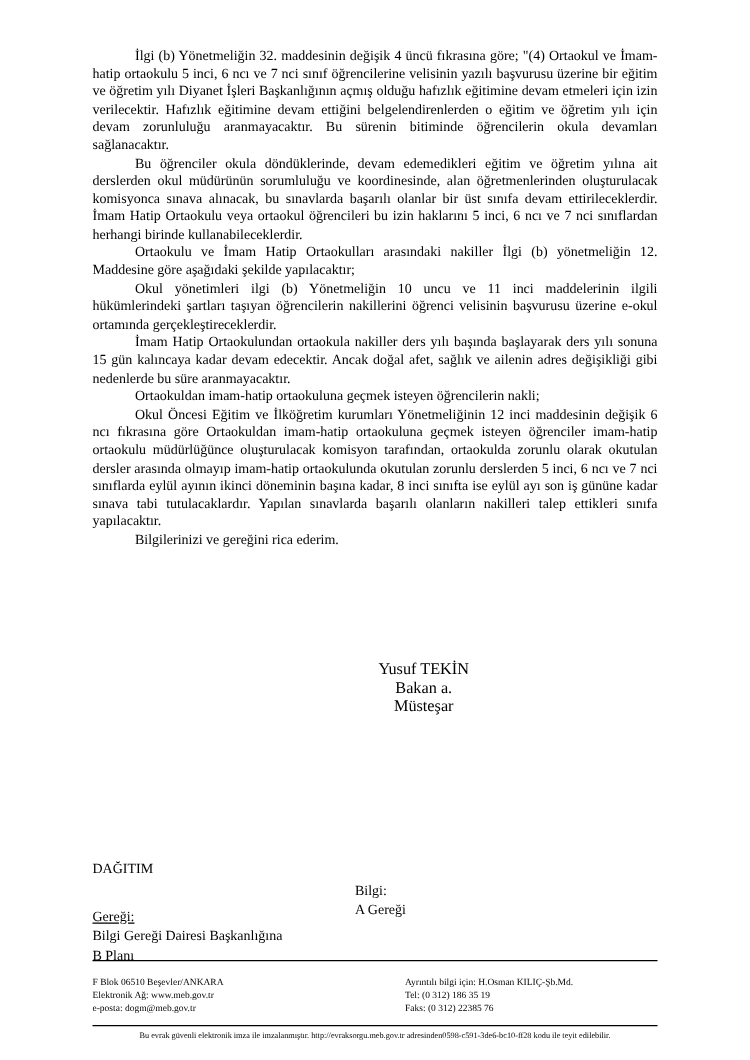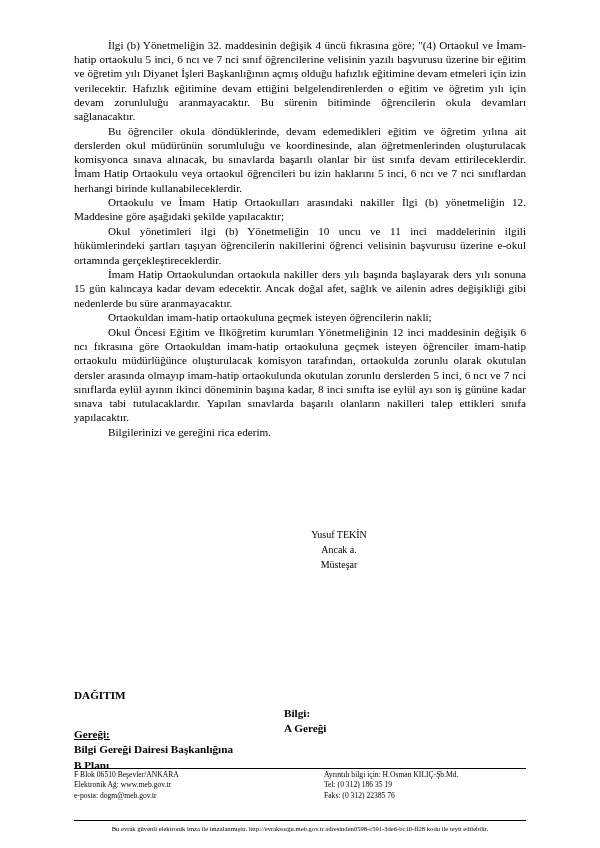--- a/index.html
+++ b/index.html
@@ -31,39 +31,38 @@
     text-align: justify;
     text-indent: 34px;
     hyphens: none;
   }
   .sign-block {
     position: absolute;
     left: 0;
     top: 489px;
     width: 452px;
     text-align: center;
-    font-size: 10px;
+    font-size: 13px;
     line-height: 15px;
   }
   .sign-inner {
     display: inline-block;
     text-align: center;
     margin-left: 78px;
   }
   .sign-inner div {
     white-space: nowrap;
   }
   .dagitim {
     position: absolute;
     left: 0;
     top: 650px;
     width: 452px;
     font-size: 11.2px;
     line-height: 15.5px;
-    font-weight: bold;
   }
   .dagitim .title {
     margin-bottom: 2px;
   }
   .dist-cols {
     display: flex;
     flex-direction: row;
   }
   .col-left {
     width: 210px;
@@ -74,21 +73,21 @@
   .underline {
     text-decoration: underline;
     margin-top: 21px;
   }
   .footer {
     position: absolute;
     left: 74px;
     top: 768px;
     width: 452px;
     border-top: 1px solid #000;
-    padding-top: 1px;
+    padding-top: 12px;
     font-size: 7.6px;
     line-height: 10.4px;
   }
   .footer-cols {
     display: flex;
     flex-direction: row;
   }
   .footer-left {
     width: 250px;
   }
@@ -119,21 +118,21 @@
     <p class="para">Ortaokulu ve İmam Hatip Ortaokulları arasındaki nakiller İlgi (b) yönetmeliğin 12. Maddesine göre aşağıdaki şekilde yapılacaktır;</p>
     <p class="para">Okul yönetimleri ilgi (b) Yönetmeliğin 10 uncu ve 11 inci maddelerinin ilgili hükümlerindeki şartları taşıyan öğrencilerin nakillerini öğrenci velisinin başvurusu üzerine e-okul ortamında gerçekleştireceklerdir.</p>
     <p class="para">İmam Hatip Ortaokulundan ortaokula nakiller ders yılı başında başlayarak ders yılı sonuna 15  gün kalıncaya kadar devam edecektir. Ancak doğal afet, sağlık ve ailenin adres değişikliği gibi nedenlerde bu süre aranmayacaktır.</p>
     <p class="para">Ortaokuldan imam-hatip ortaokuluna geçmek isteyen öğrencilerin nakli;</p>
     <p class="para">Okul Öncesi Eğitim ve İlköğretim kurumları Yönetmeliğinin 12 inci maddesinin değişik 6 ncı fıkrasına göre Ortaokuldan imam-hatip ortaokuluna geçmek isteyen öğrenciler imam-hatip ortaokulu müdürlüğünce oluşturulacak komisyon tarafından, ortaokulda zorunlu olarak okutulan dersler arasında olmayıp imam-hatip ortaokulunda okutulan zorunlu derslerden 5 inci, 6 ncı ve 7 nci sınıflarda eylül ayının ikinci döneminin başına kadar, 8 inci sınıfta ise eylül ayı son iş gününe kadar sınava tabi tutulacaklardır. Yapılan sınavlarda başarılı olanların nakilleri talep ettikleri sınıfa  yapılacaktır.</p>
     <p class="para">Bilgilerinizi ve gereğini rica ederim.</p>
 
     <div class="sign-block">
       <div class="sign-inner">
         <div>Yusuf TEKİN</div>
-        <div>Ancak a.</div>
+        <div>Bakan a.</div>
         <div>Müsteşar</div>
       </div>
     </div>
 
     <div class="dagitim">
       <div class="title">DAĞITIM</div>
       <div class="dist-cols">
         <div class="col-left">
           <div class="underline">Gereği:</div>
           <div>Bilgi Gereği Dairesi Başkanlığına</div>

